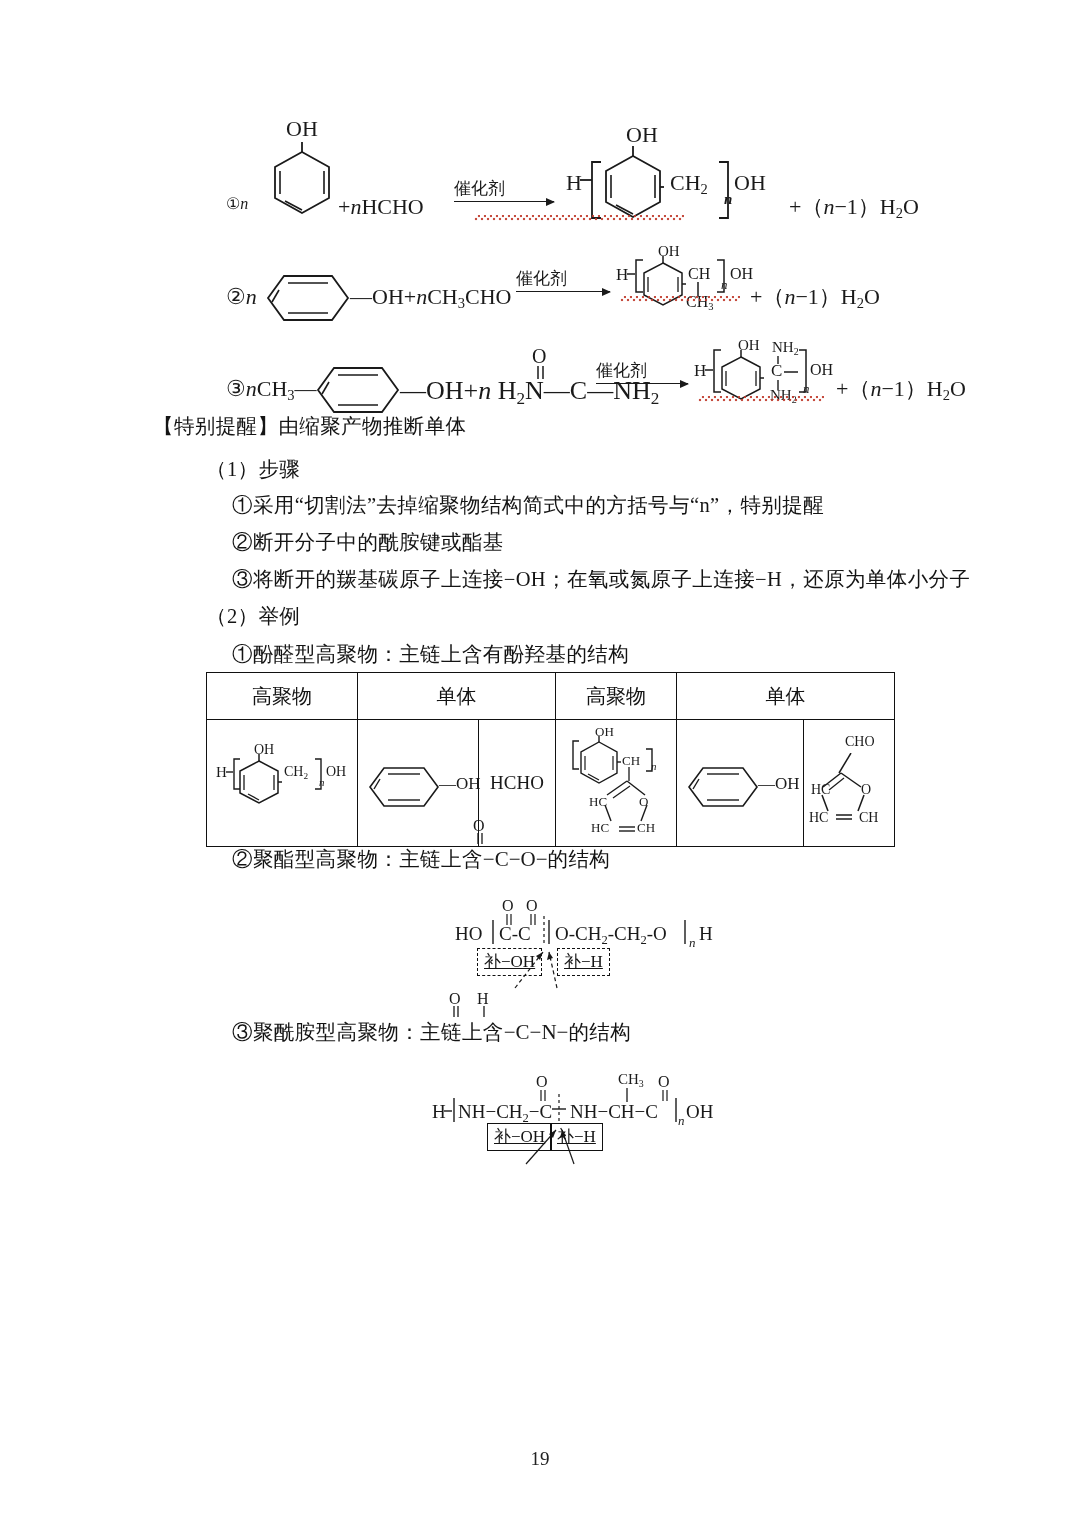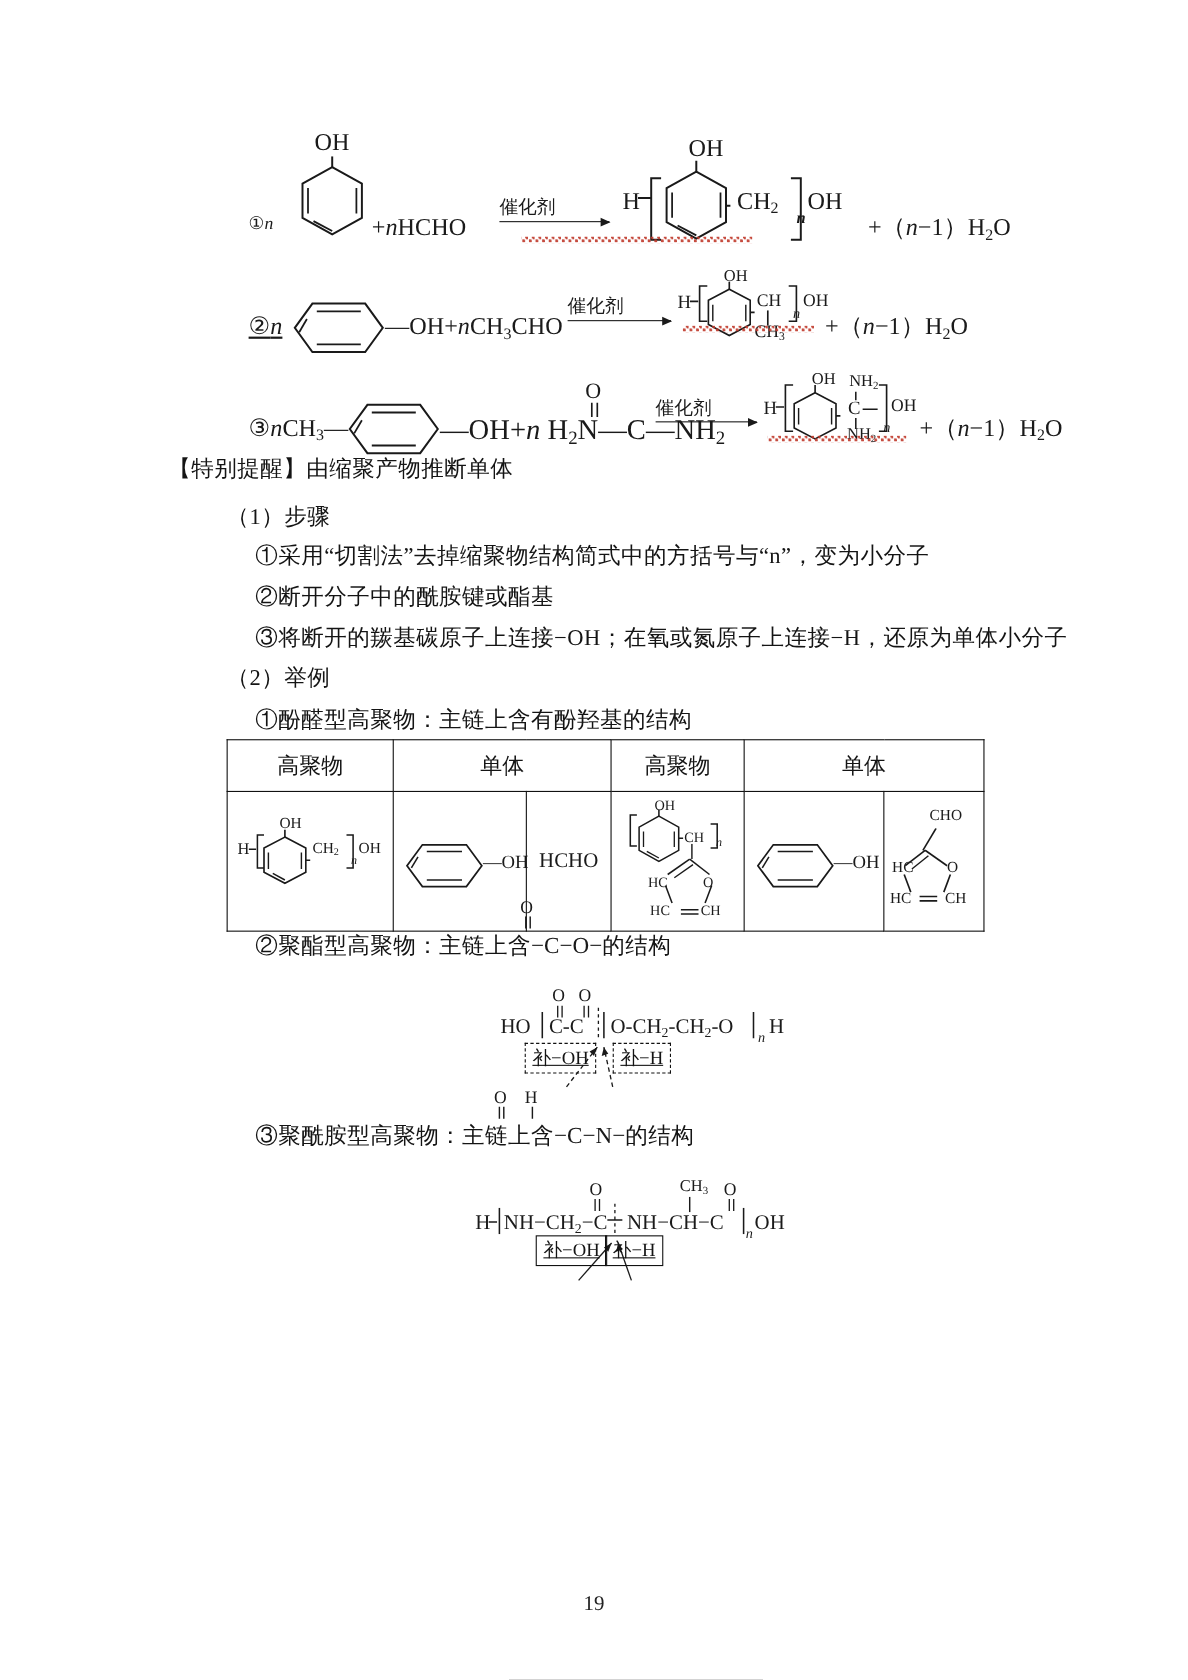--- a/index.html
+++ b/index.html
@@ -174,21 +174,21 @@
 
     <div class="abs squiggle" style="left:248px; top:97px; width:210px;"></div>
 
     <div class="abs chem" style="left:563px; top:78px; font-size:22px;">
       +（<span class="ital">n</span>−1）H<sub>2</sub>O
     </div>
   </div>
 
   <div class="abs" style="left:226px; top:250px; width:680px; height:70px;">
 
-    <div class="abs chem" style="left:0px; top:36px; font-size:22px;text-decoration:underline;">
+    <div class="abs chem" style="left:0px; top:36px; font-size:22px;">
       <span>②</span><span class="ital">n</span>
     </div>
 
     <div class="abs" style="left:40px; top:22px;">
       <svg width="86" height="52" viewBox="0 0 86 52">
         <polygon points="18,4 66,4 82,26 66,48 18,48 2,26" fill="none" stroke="#1a1a1a" stroke-width="1.8"></polygon>
         <line x1="22" y1="11" x2="62" y2="11" stroke="#1a1a1a" stroke-width="1.6"></line>
         <line x1="22" y1="41" x2="62" y2="41" stroke="#1a1a1a" stroke-width="1.6"></line>
         <line x1="13" y1="18" x2="6" y2="30" stroke="#1a1a1a" stroke-width="1.6"></line>
       </svg>
@@ -321,21 +321,21 @@
 
     <div class="abs chem" style="left:610px; top:38px; font-size:22px;">
       +（<span class="ital">n</span>−1）H<sub>2</sub>O
     </div>
   </div>
 
   <div class="abs btext" style="left:153px; top:412px;">【特别提醒】由缩聚产物推断单体</div>
 
   <div class="abs btext" style="left:206px; top:455px;">（1）步骤</div>
 
-  <div class="abs btext" style="left:232px; top:491px;">①采用“切割法”去掉缩聚物结构简式中的方括号与“n”，变为小分子</div>
+  <div class="abs btext" style="left:232px; top:491px;">①采用“切割法”去掉缩聚物结构简式中的方括号与“n”，特别提醒</div>
   <div class="abs btext" style="left:232px; top:528px;">②断开分子中的酰胺键或酯基</div>
   <div class="abs btext" style="left:232px; top:565px;">③将断开的羰基碳原子上连接−OH；在氧或氮原子上连接−H，还原为单体小分子</div>
 
   <div class="abs btext" style="left:206px; top:602px;">（2）举例</div>
 
   <div class="abs btext" style="left:232px; top:640px;">①酚醛型高聚物：主链上含有酚羟基的结构</div>
 
   <div class="abs" style="left:206px; top:672px;">
     <table class="examples">
       <thead>

